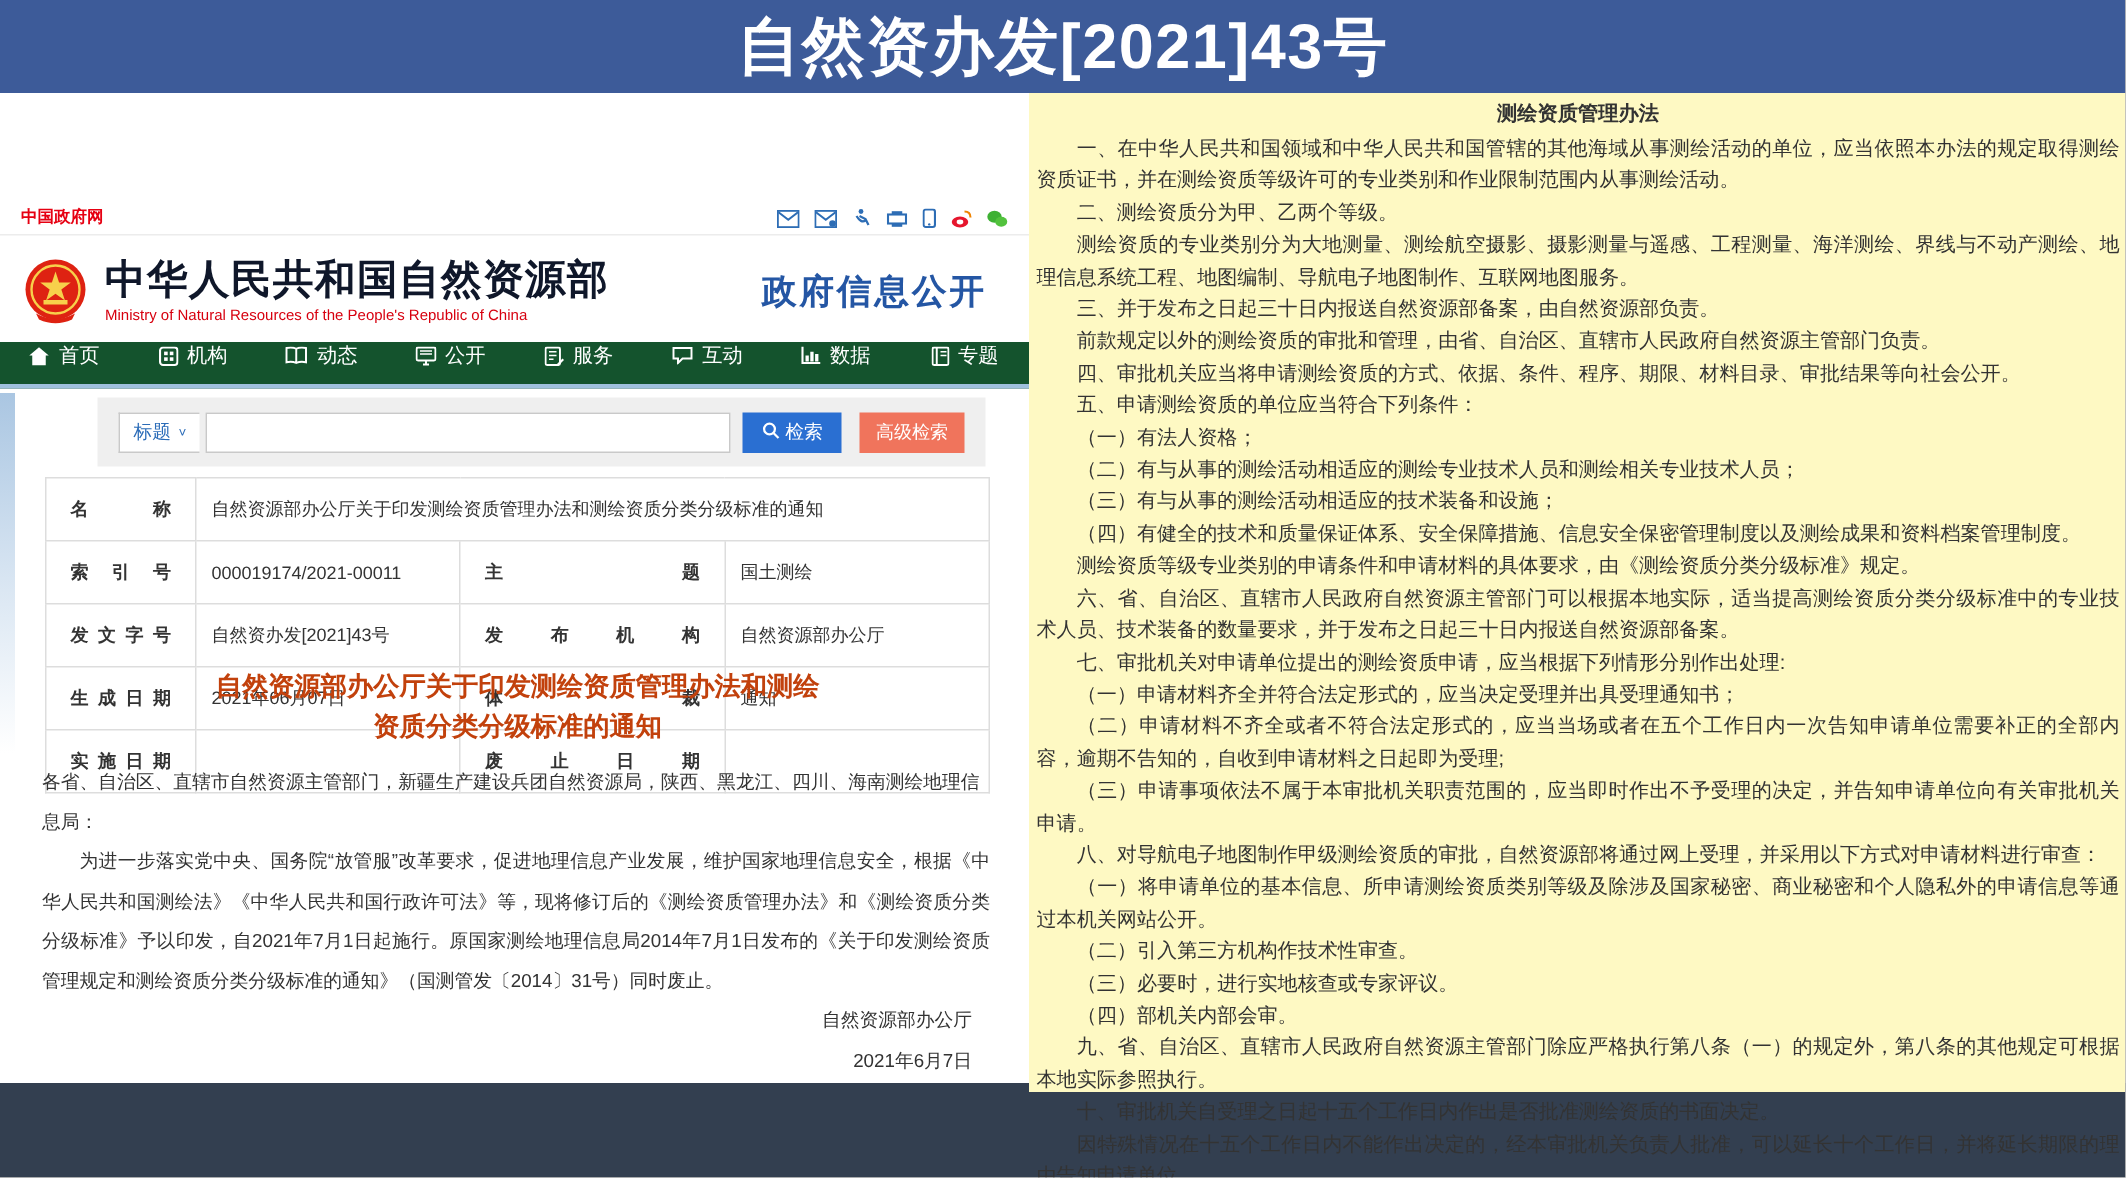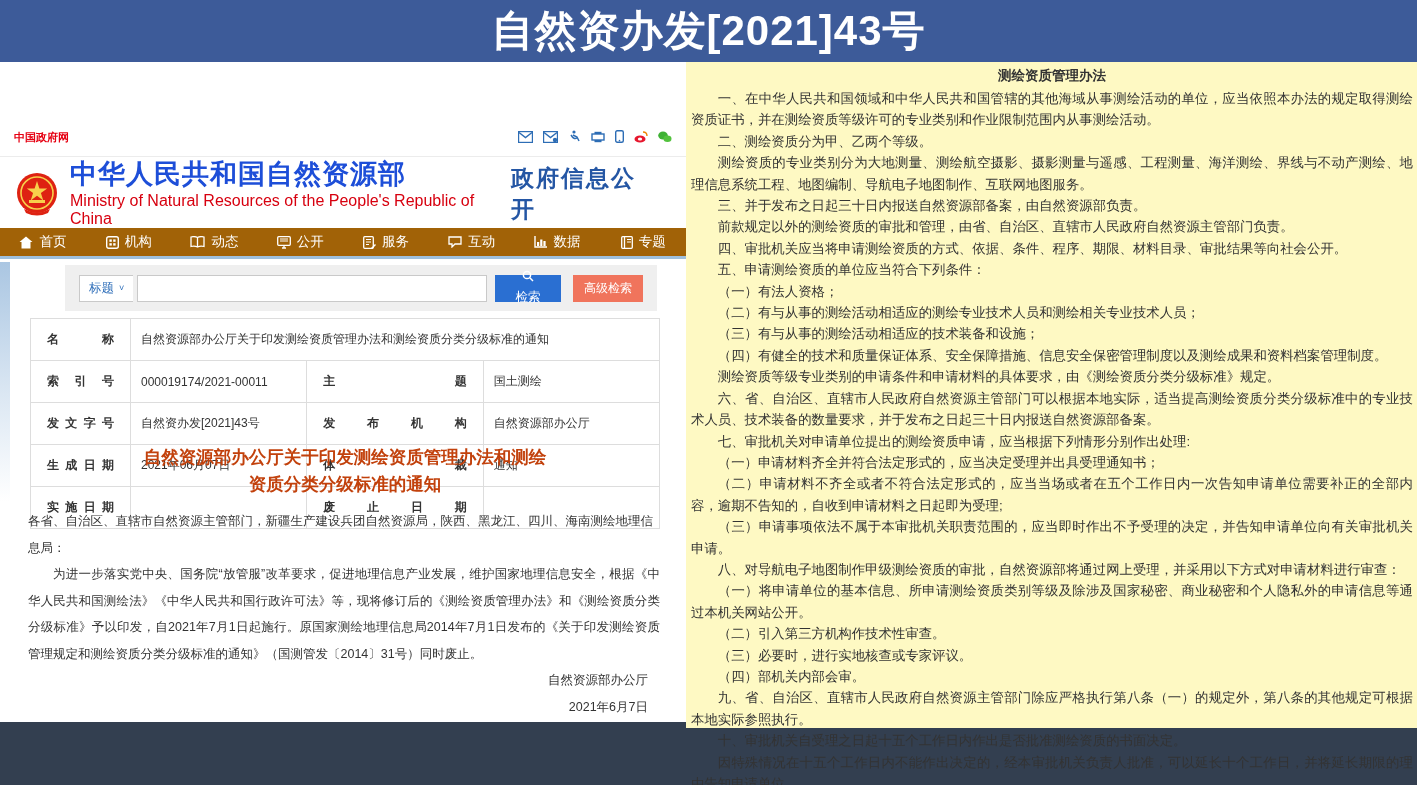--- a/index.html
+++ b/index.html
@@ -9,42 +9,42 @@
 
   
   .banner { position:absolute; top:0; left:0; width:1417px; height:62px; background:#3d5b99; display:flex; align-items:center; justify-content:center; }
   .banner h1 { color:#fff; font-size:42px; font-weight:bold; letter-spacing:1px; }
 
   
   .footer { position:absolute; top:722px; left:0; width:1417px; height:63px; background:#333f50; z-index:0; }
 
   
   .site { position:absolute; top:62px; left:0; width:686px; height:660px; background:#fff; z-index:1; }
-  .util-row { position:absolute; top:68px; left:0; width:100%; height:22px; display:flex; align-items:flex-start; padding:0 14px; }
+  .util-row { position:absolute; top:68px; left:0; width:100%; height:22px; display:flex; align-items:flex-end; padding:0 14px; }
   .gov-link { color:#e60012; font-size:11px; font-weight:bold; cursor:pointer; }
   .util-icons { margin-left:auto; display:flex; gap:10px; align-items:center; }
   .util-icons svg { display:block; }
   .util-divider { position:absolute; top:94px; left:0; width:100%; border-top:1px solid #ececec; }
 
   .brand-row { position:absolute; top:100px; left:0; width:100%; height:64px; display:flex; align-items:center; padding:0 14px; }
   .emblem { width:46px; height:46px; flex:0 0 auto; }
   .brand-text { margin-left:10px; }
-  .brand-cn { color:#1d4ed8; font-size:27px; font-weight:bold; letter-spacing:1px; line-height:1.1; }
-  .brand-en { color:#d7000f; font-size:16px; margin-top:3px; }
+  .brand-cn { color:#0f172a; font-size:27px; font-weight:bold; letter-spacing:1px; line-height:1.1; }
+  .brand-en { color:#d7000f; font-size:10px; margin-top:3px; }
   .section-title { margin-left:auto; color:#2456a4; font-size:23px; font-weight:bold; letter-spacing:2px; padding-right:14px; }
 
-  .nav { position:absolute; top:166px; left:0; width:100%; height:31px; background:#a16207; display:flex; align-items:center; border-bottom:3px solid #9fc0dd; }
+  .nav { position:absolute; top:166px; left:0; width:100%; height:31px; background:#14532d; display:flex; align-items:flex-start; border-bottom:3px solid #9fc0dd; }
   .nav-item { flex:1; display:flex; align-items:center; justify-content:center; gap:6px; color:#fff; font-size:13.5px; cursor:pointer; }
   .nav-item svg { display:block; }
 
   .search-panel { position:absolute; top:203px; left:65px; width:592px; height:46px; background:#efefef; display:flex; align-items:center; padding:0 14px; gap:4px; }
   .field-select { height:27px; background:#fff; border:1px solid #c9c9c9; border-right:none; display:flex; align-items:center; gap:5px; padding:0 9px; color:#2b6cb8; font-size:12.5px; cursor:pointer; }
   .chev { font-size:9px; color:#2b6cb8; }
   .search-input { height:27px; flex:1; border:1px solid #c9c9c9; background:#fff; outline:none; padding:0 6px; font-size:12.5px; }
-  .btn-search { height:27px; width:66px; margin-left:4px; background:#2a6fd2; color:#fff; border:none; font-size:12.5px; display:flex; align-items:center; justify-content:center; gap:4px; cursor:pointer;flex-direction:column; }
+  .btn-search { height:27px; width:66px; margin-left:4px; background:#2a6fd2; color:#fff; border:none; font-size:12.5px; display:flex; align-items:center; justify-content:center; gap:4px; cursor:pointer; }
   .btn-adv { height:27px; width:70px; margin-left:8px; background:#f0745c; color:#fff; border:none; font-size:12px; cursor:pointer; }
 
   .blue-strip { position:absolute; top:200px; left:0; width:10px; height:240px; background:linear-gradient(#aac6e2,#dbe7f3 55%,#ffffff); }
 
   .meta-table { position:absolute; top:256px; left:30px; width:630px; border-collapse:collapse; table-layout:fixed; }
   .meta-table td { border:1px solid #ddd; height:20.5px; font-size:12px; color:#333; padding:0 10px; overflow:hidden; white-space:nowrap; }
   .meta-table td.lbl { font-weight:bold; width:100px; text-align:justify; text-align-last:justify; padding:12px 16px; }
   .meta-table td.v1 { width:260px; }
   .meta-table td.v2 { width:170px; }
 

